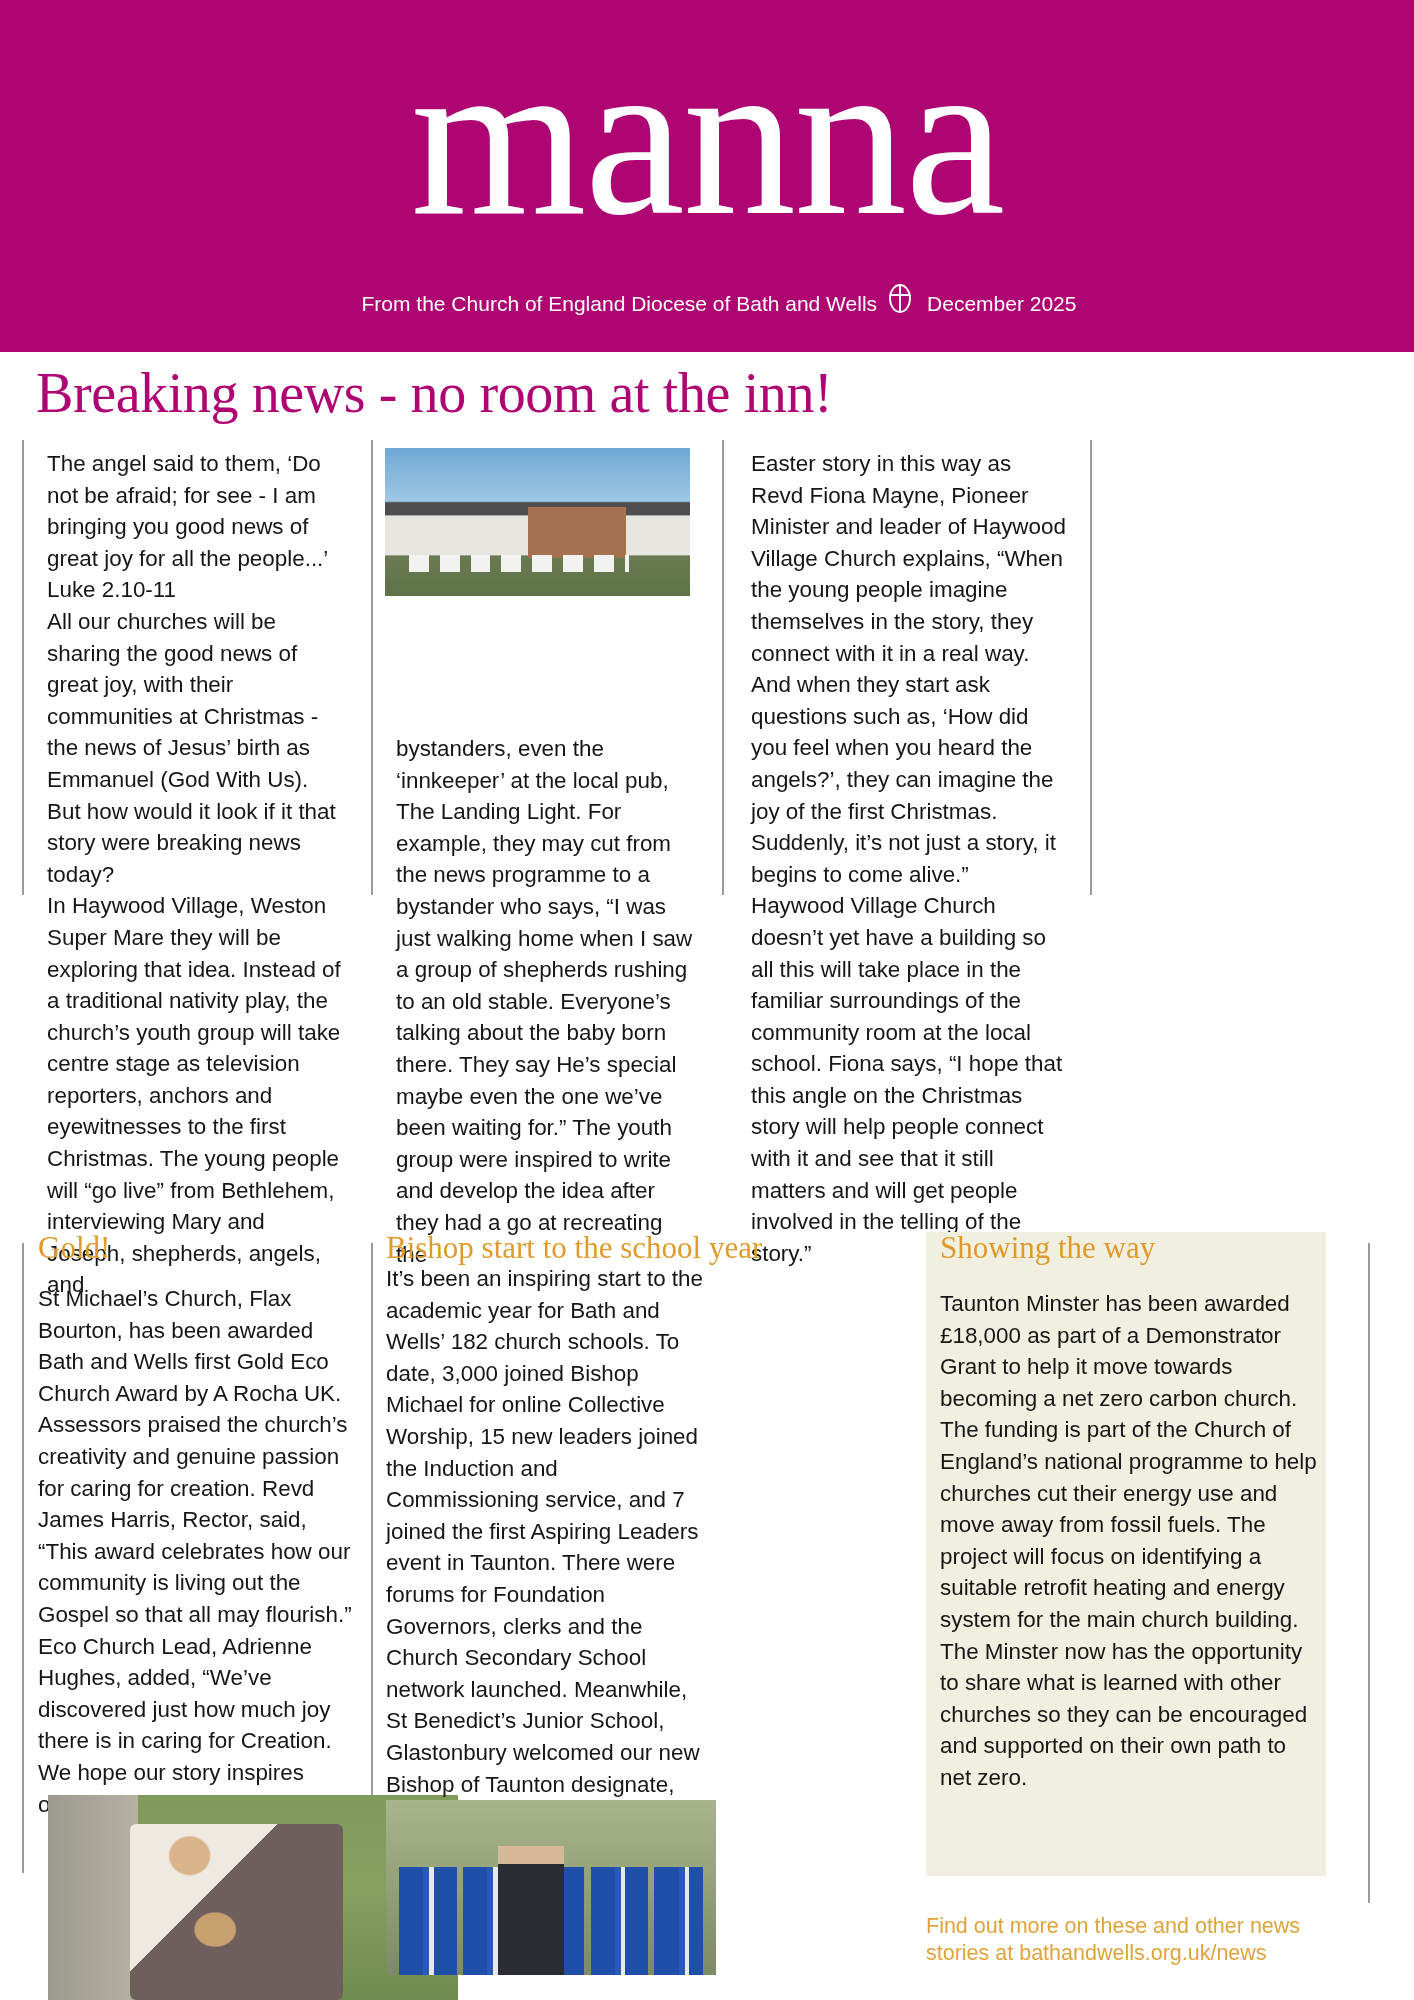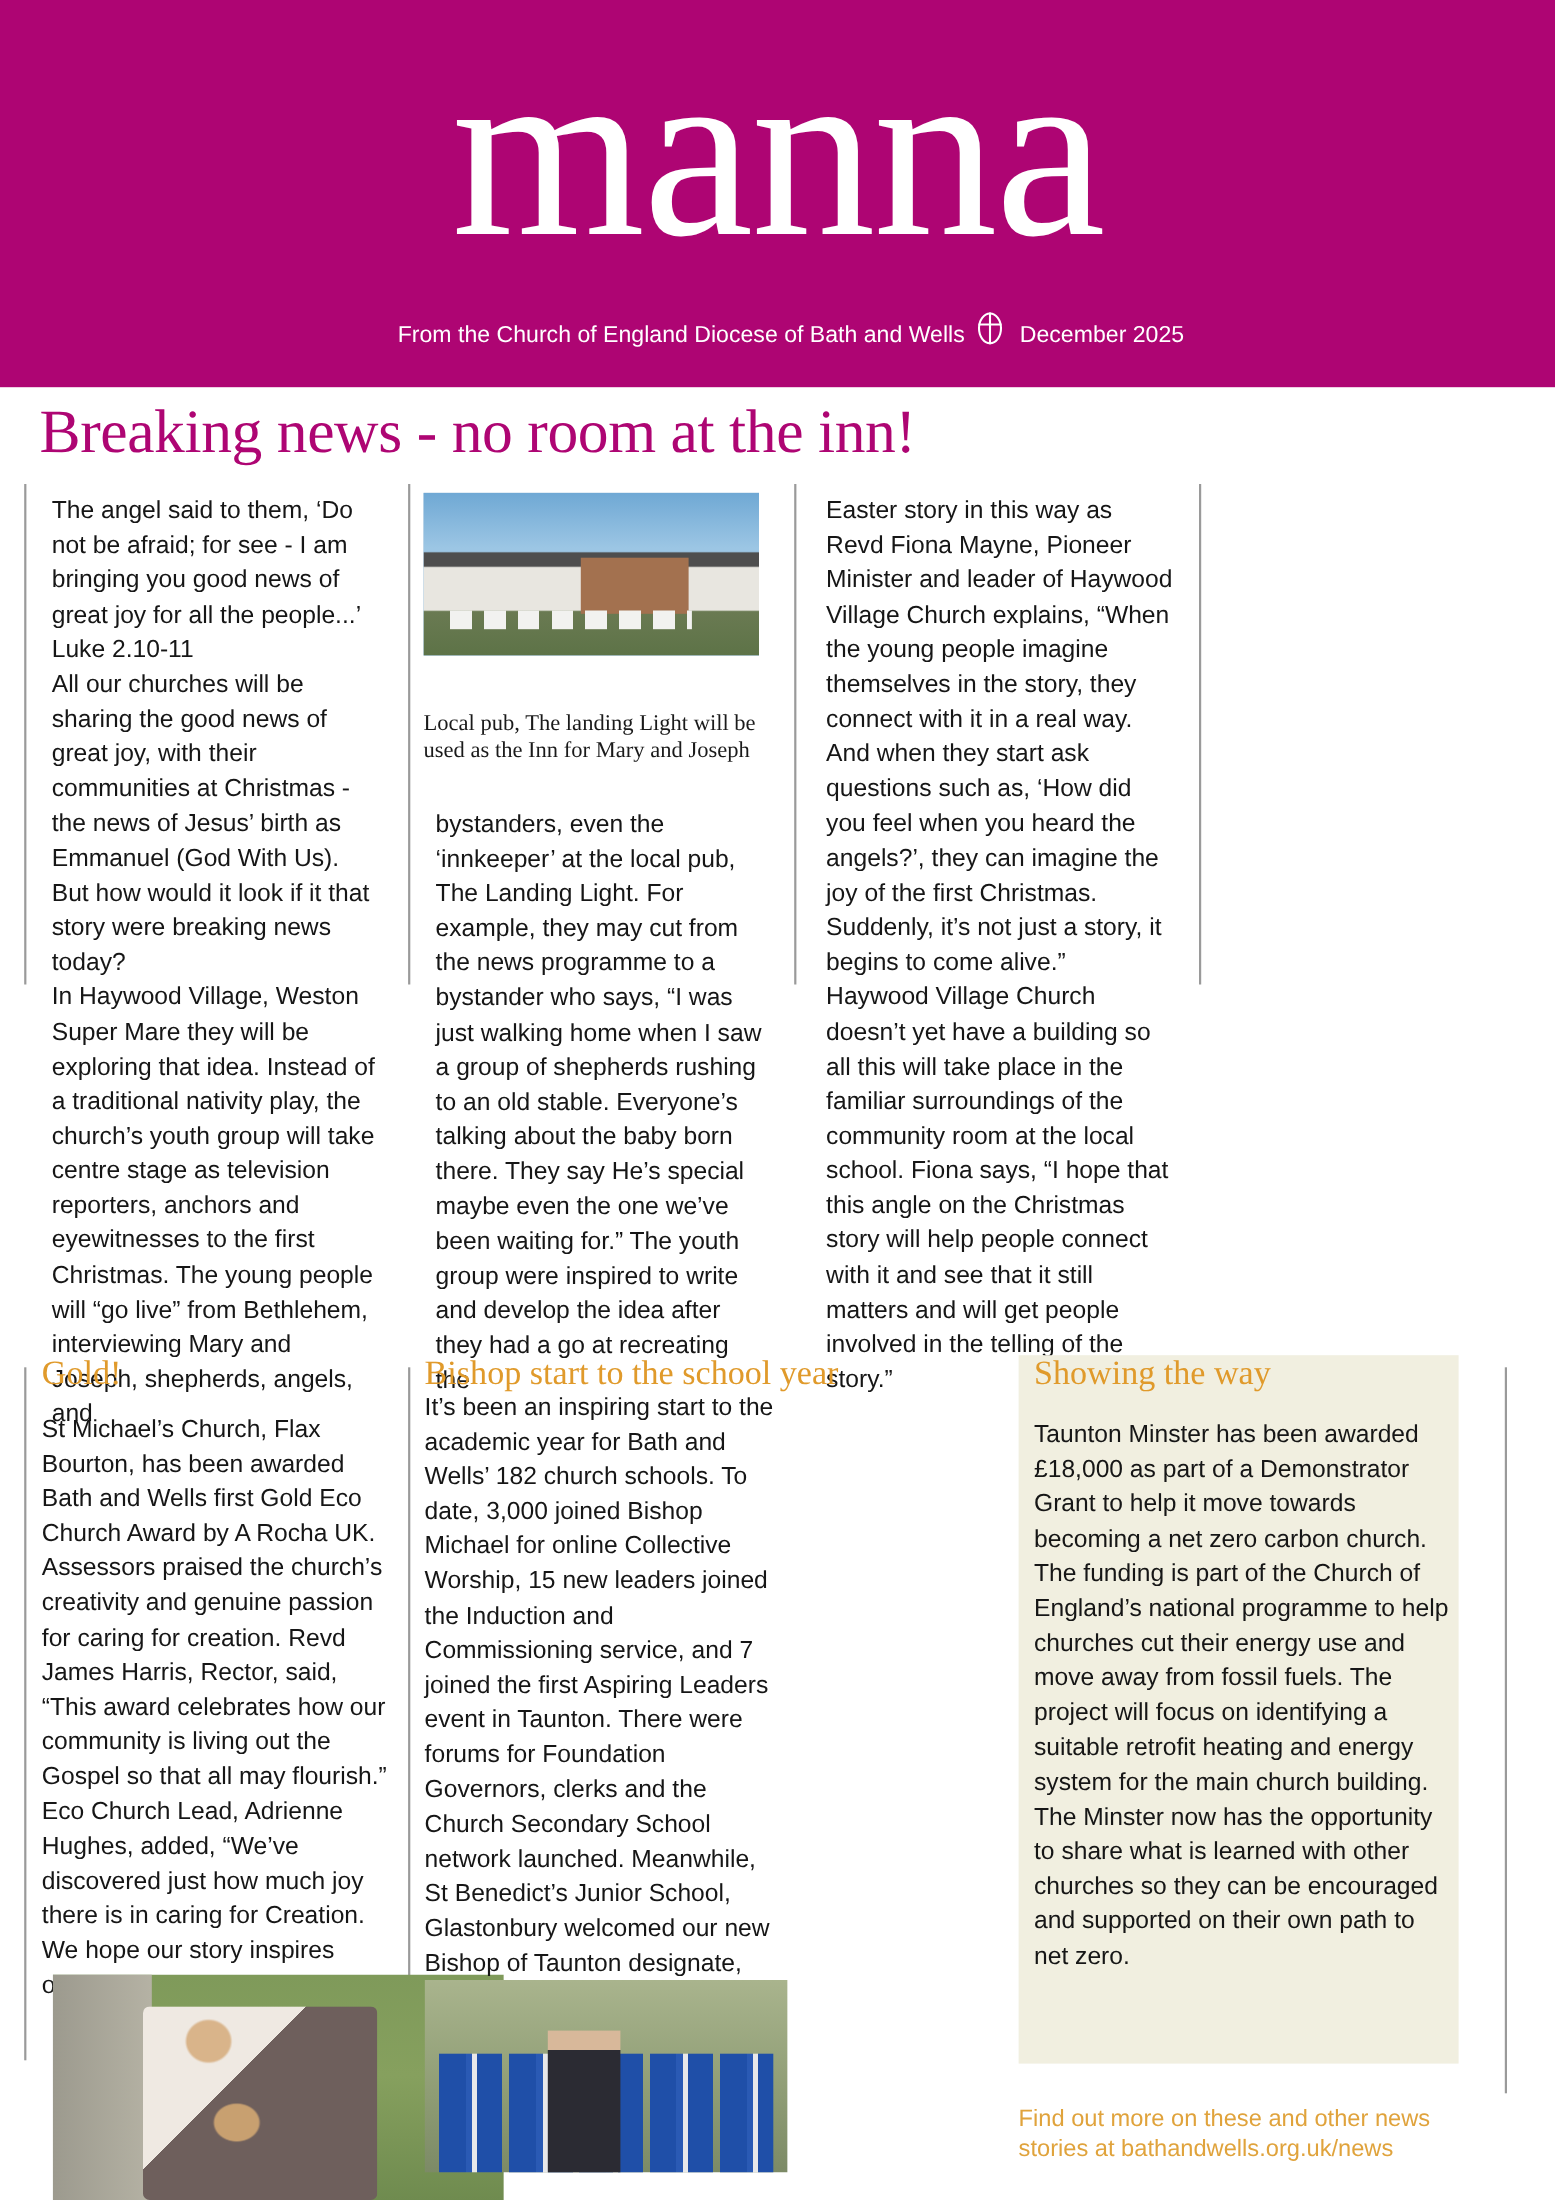--- a/index.html
+++ b/index.html
@@ -261,21 +261,20 @@
 
   <div class="col article1-c1">
     <p style="white-space:pre-line;">The angel said to them, ‘Do not be afraid; for see - I am bringing you good news of great joy for all the people...’ Luke 2.10-11
 All our churches will be sharing the good news of great joy, with their communities at Christmas - the news of Jesus’ birth as Emmanuel (God With Us). But how would it look  if it that story were breaking news today?
 In Haywood Village, Weston Super Mare they will be exploring that idea. Instead of a traditional nativity play, the church’s youth group will take centre stage as television reporters, anchors and eyewitnesses to the first Christmas. The young people will “go live” from Bethlehem, interviewing Mary and Joseph, shepherds, angels, and</p>
   </div>
 
   <div class="pubphoto">
     <div class="ph-pub"></div>
   </div>
-  <div class="caption">Local pub, The landing Light will be used as the Inn for Mary and Joseph</div>
 
   <div class="col article1-c2">
     <p>bystanders, even the ‘innkeeper’ at the local pub, The Landing Light. For example, they may cut from the news programme to a bystander who says, “I was just walking home when I saw a group of shepherds rushing to an old stable. Everyone’s talking about the baby born there. They say He’s special maybe even the one we’ve been waiting for.” The youth group were inspired to write and develop the idea after they had a go at recreating the</p>
   </div>
 
   <div class="col article1-c3">
     <p>Easter story in this way as Revd Fiona Mayne, Pioneer Minister and leader of Haywood Village Church explains, “When the young people imagine themselves in the story, they connect with it in a real way. And when they start ask questions such as, ‘How did you feel when you heard the angels?’, they can imagine the joy of the first Christmas. Suddenly, it’s not just a story, it begins to come alive.” Haywood Village Church doesn’t yet have a building so all this will take place in the familiar surroundings of the community room at the local school. Fiona says, “I hope that this angle on the Christmas story will help people connect with it and see that it still matters and will get people involved in the telling of the story.”</p>
   </div>
 
 

